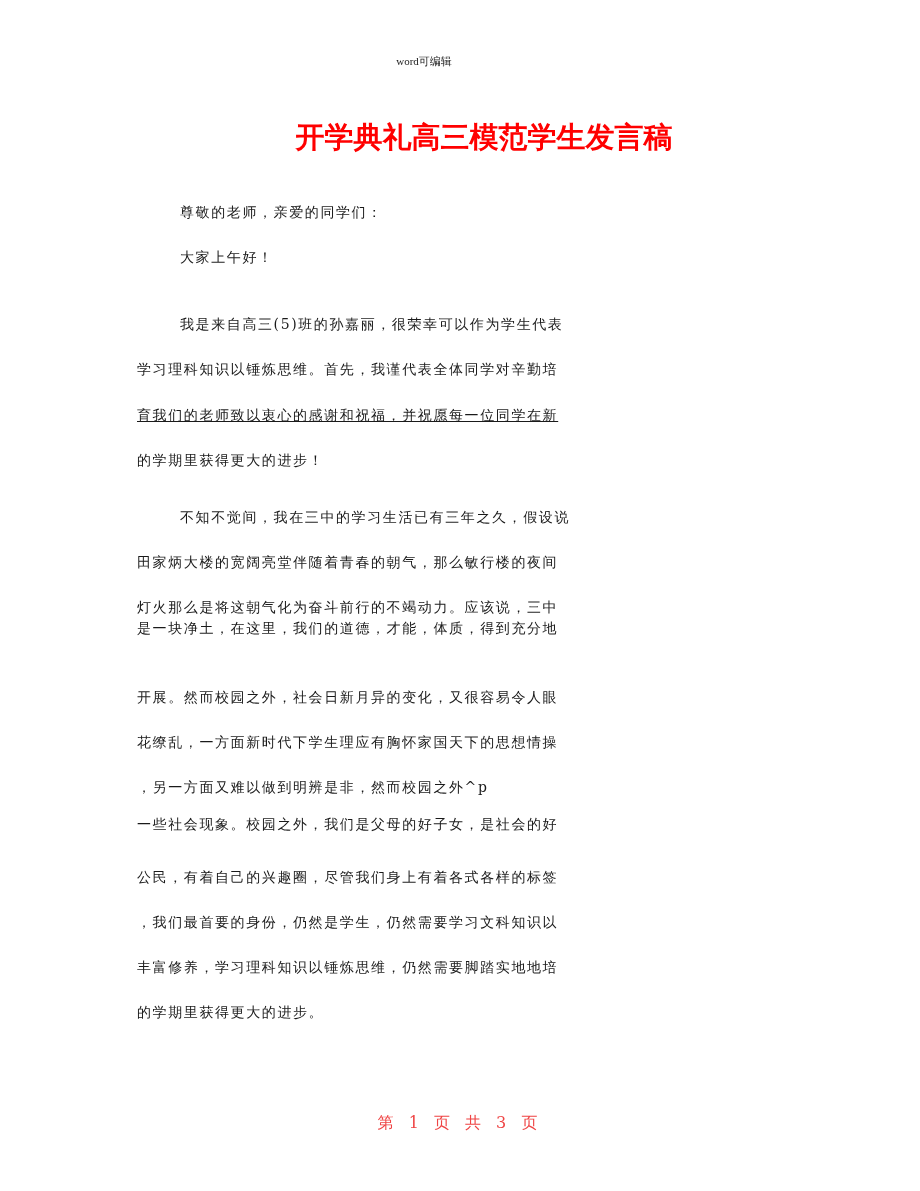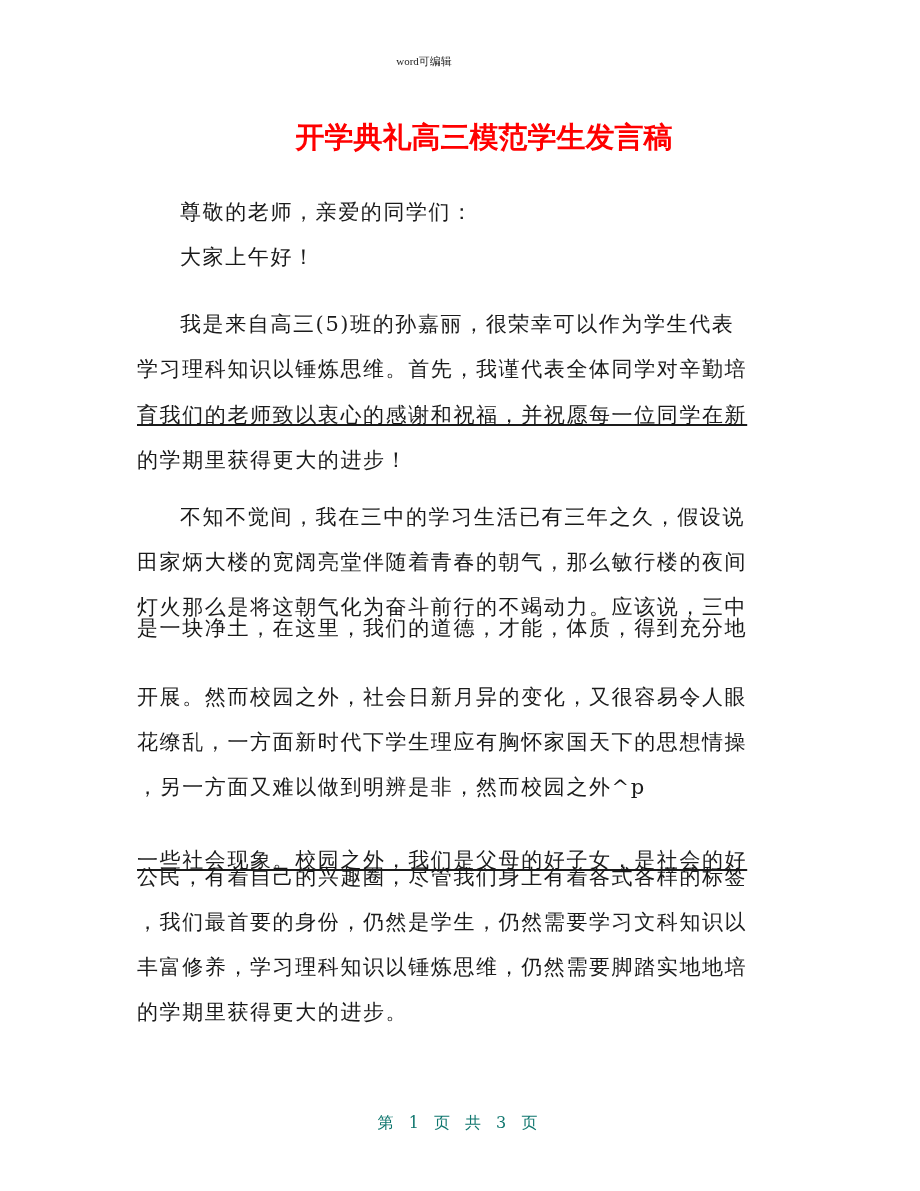--- a/index.html
+++ b/index.html
@@ -1,22 +1,22 @@
 <!DOCTYPE html>
 <html><head>
 <meta charset="utf-8">
 <style>
   html, body { margin: 0; padding: 0; background: #ffffff; }
   body { width: 920px; height: 1191px; position: relative; overflow: hidden; font-family: "DejaVu Serif", "Liberation Serif", serif; }
   .header-note { position: absolute; top: 54px; left: 0; width: 848px; text-align: center; font-size: 11px; color: #222; font-family: "Liberation Serif", "DejaVu Serif", serif; }
   .title { position: absolute; top: 118px; left: 0; width: 920px; text-align: center; font-size: 29px; font-weight: bold; color: #ff0000; font-family: "DejaVu Sans", "Liberation Sans", sans-serif; letter-spacing: 0px; padding-left: 24px; }
   .body { position: absolute; top: 190px; left: 137px; width: 650px; }
-  .line { position: absolute; left: 0; height: 45px; line-height: 45px; font-size: 21px; color: #1a1a1a; white-space: nowrap; letter-spacing: 1.6px; }
+  .line { position: absolute; left: 0; height: 45px; line-height: 45px; font-size: 14px; color: #1a1a1a; white-space: nowrap; letter-spacing: 1.6px; }
   .line.indent { left: 43px; }
-  .footer { position: absolute; top: 1113px; left: 0; width: 920px; text-align: center; font-size: 16px; color: #0f766e; letter-spacing: 5px; font-family: "DejaVu Serif", "Liberation Serif", serif; }
+  .footer { position: absolute; top: 1113px; left: 0; width: 920px; text-align: center; font-size: 16px; color: #ef4444; letter-spacing: 5px; font-family: "DejaVu Serif", "Liberation Serif", serif; }
 </style>
 </head>
 <body>
 
 <div class="header-note">word可编辑</div>
 
 <div class="title">开学典礼高三模范学生发言稿</div>
 
 <div class="body" id="doc-body">
     <div class="line indent" style="top: 0px;">尊敬的老师，亲爱的同学们：</div>
@@ -25,20 +25,20 @@
     <div class="line" style="top: 157px;">学习理科知识以锤炼思维。首先，我谨代表全体同学对辛勤培</div>
     <div class="line" style="top: 203px; text-decoration: underline;">育我们的老师致以衷心的感谢和祝福，并祝愿每一位同学在新</div>
     <div class="line" style="top: 248px;">的学期里获得更大的进步！</div>
     <div class="line indent" style="top: 305px;">不知不觉间，我在三中的学习生活已有三年之久，假设说</div>
     <div class="line" style="top: 350px;">田家炳大楼的宽阔亮堂伴随着青春的朝气，那么敏行楼的夜间</div>
     <div class="line" style="top: 395px;">灯火那么是将这朝气化为奋斗前行的不竭动力。应该说，三中</div>
     <div class="line" style="top: 416px;">是一块净土，在这里，我们的道德，才能，体质，得到充分地</div>
     <div class="line" style="top: 485px;">开展。然而校园之外，社会日新月异的变化，又很容易令人眼</div>
     <div class="line" style="top: 530px;">花缭乱，一方面新时代下学生理应有胸怀家国天下的思想情操</div>
     <div class="line" style="top: 575px;">，另一方面又难以做到明辨是非，然而校园之外^p</div>
-    <div class="line" style="top: 648px; text-decoration: underline;">一些社会现象。校园之外，我们是父母的好子女，是社会的好</div>
+    <div class="line" style="top: 612px;">一些社会现象。校园之外，我们是父母的好子女，是社会的好</div>
     <div class="line" style="top: 665px;">公民，有着自己的兴趣圈，尽管我们身上有着各式各样的标签</div>
     <div class="line" style="top: 710px;">，我们最首要的身份，仍然是学生，仍然需要学习文科知识以</div>
     <div class="line" style="top: 755px;">丰富修养，学习理科知识以锤炼思维，仍然需要脚踏实地地培</div>
     <div class="line" style="top: 800px;">的学期里获得更大的进步。</div>
   </div>
 
 <div class="footer">第 1 页 共 3 页</div>
 
 </body></html>

